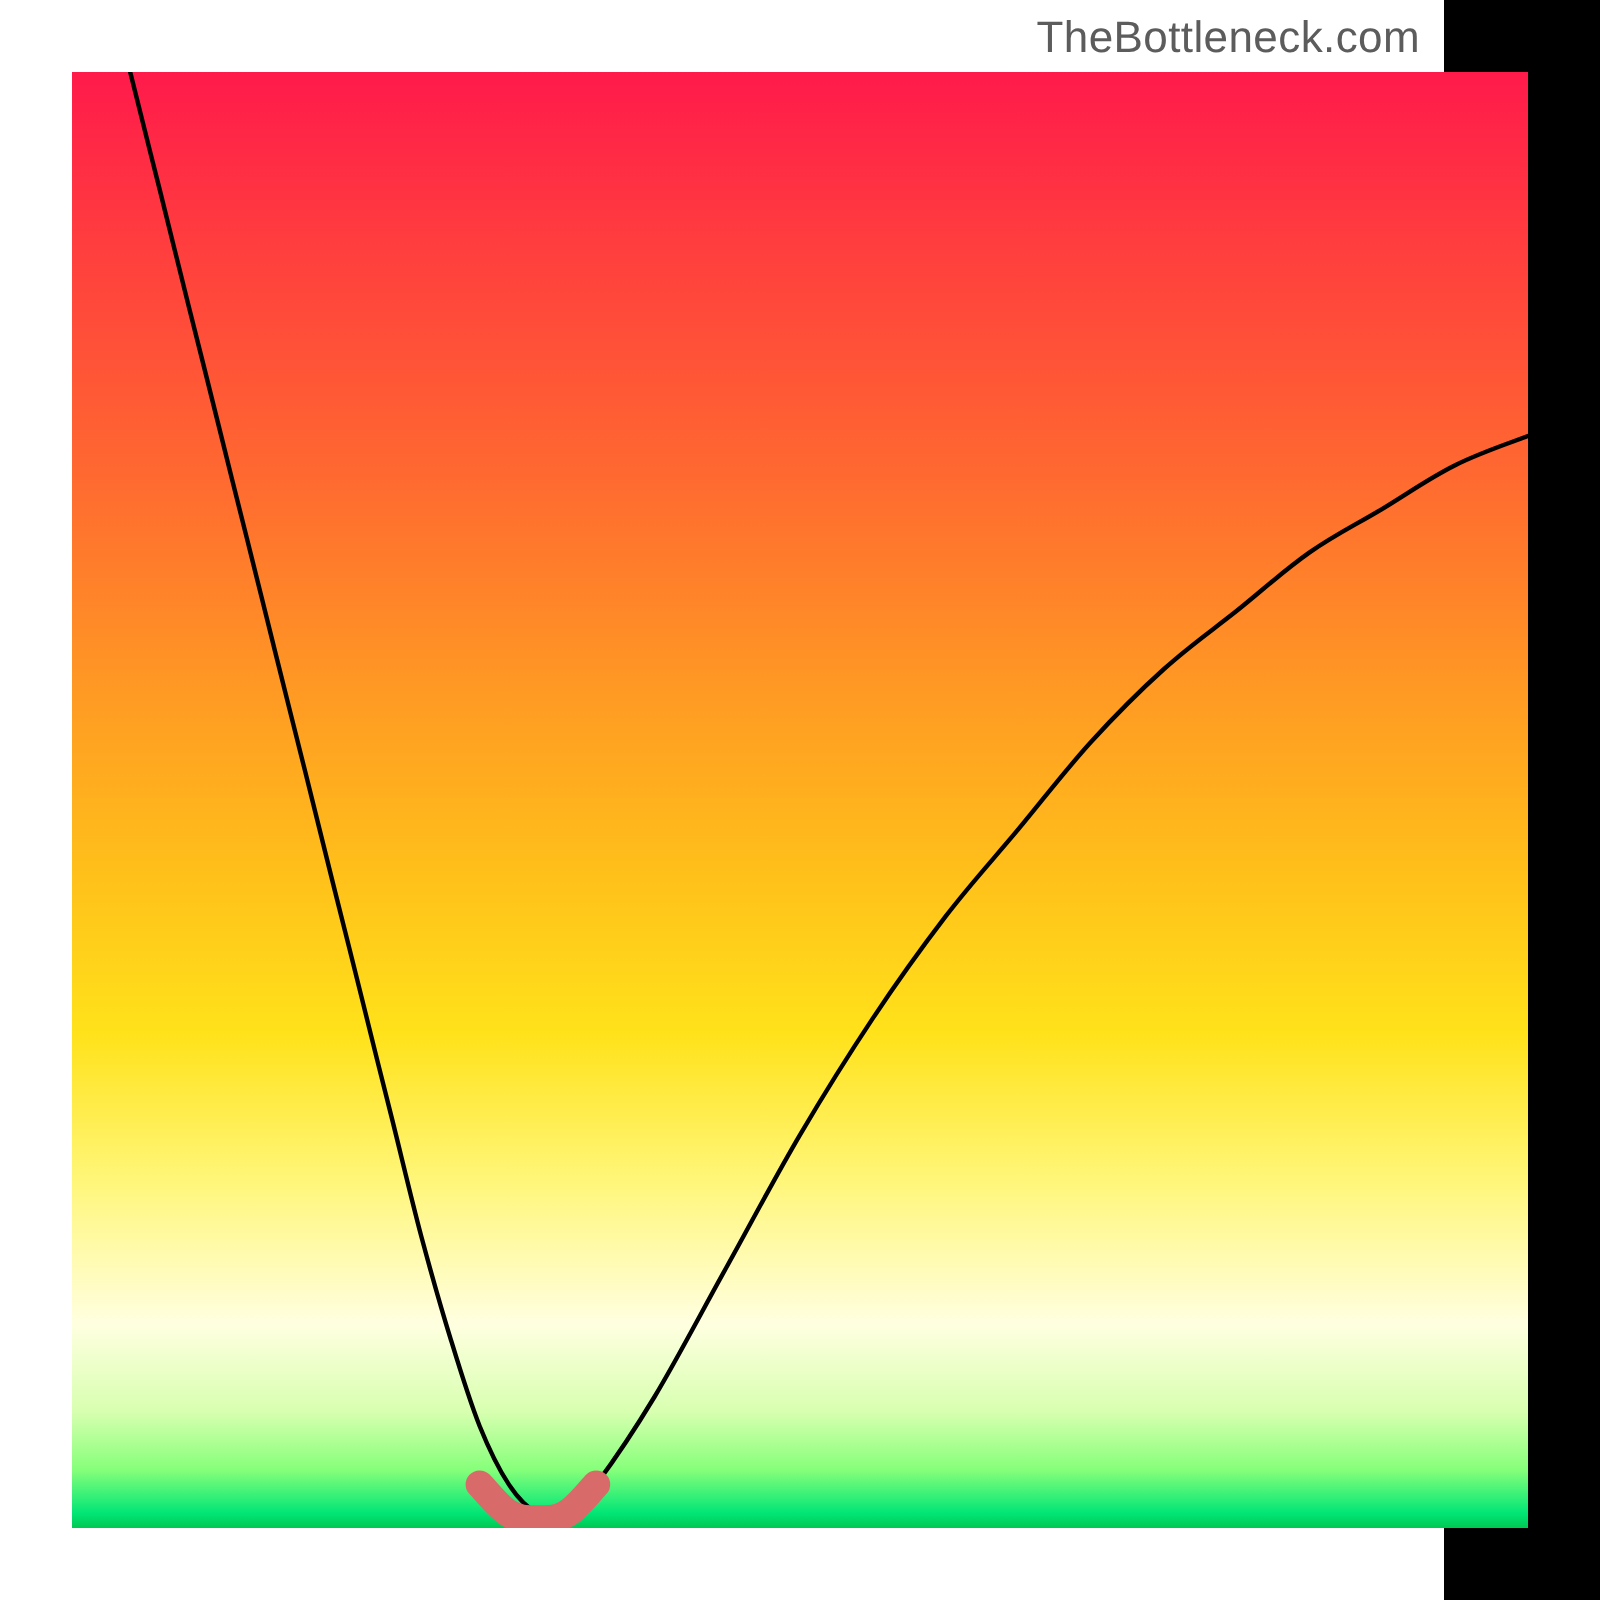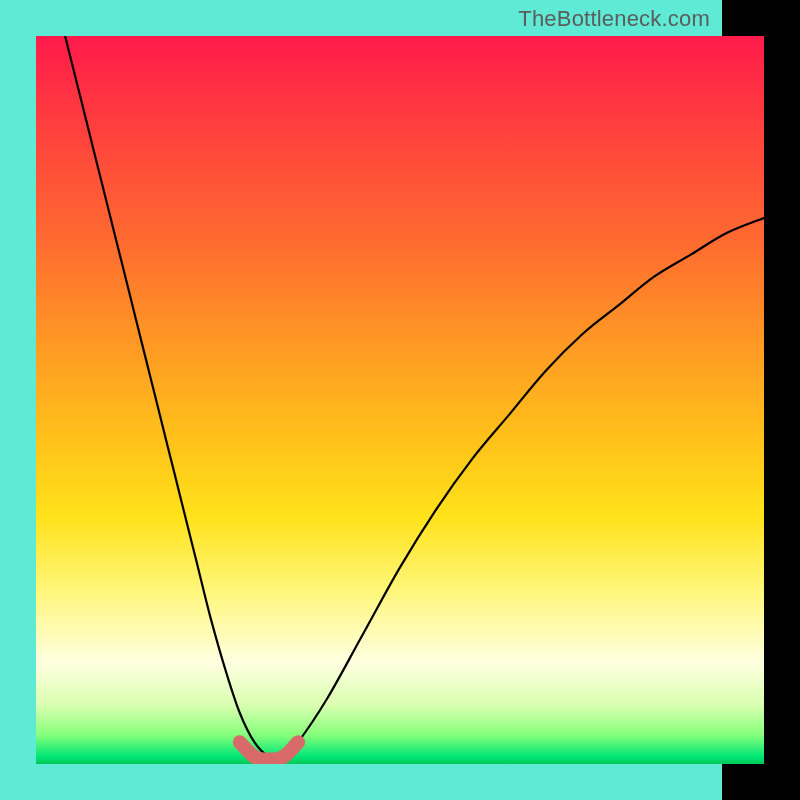--- a/index.html
+++ b/index.html
@@ -9,21 +9,21 @@
     height: 800px;
     overflow: hidden;
     background: #000;
     font-family: Arial, Helvetica, sans-serif;
   }
   .frame {
     position: absolute;
     top: 0; left: 0;
     width: 722px;
     height: 800px;
-    background: #5eead4;
+    background: #ffffff;
   }
   .plot-area {
     position: absolute;
     top: 36px;
     left: 36px;
     width: 728px;
     height: 728px;
     overflow: hidden;
   }
   .gradient {

